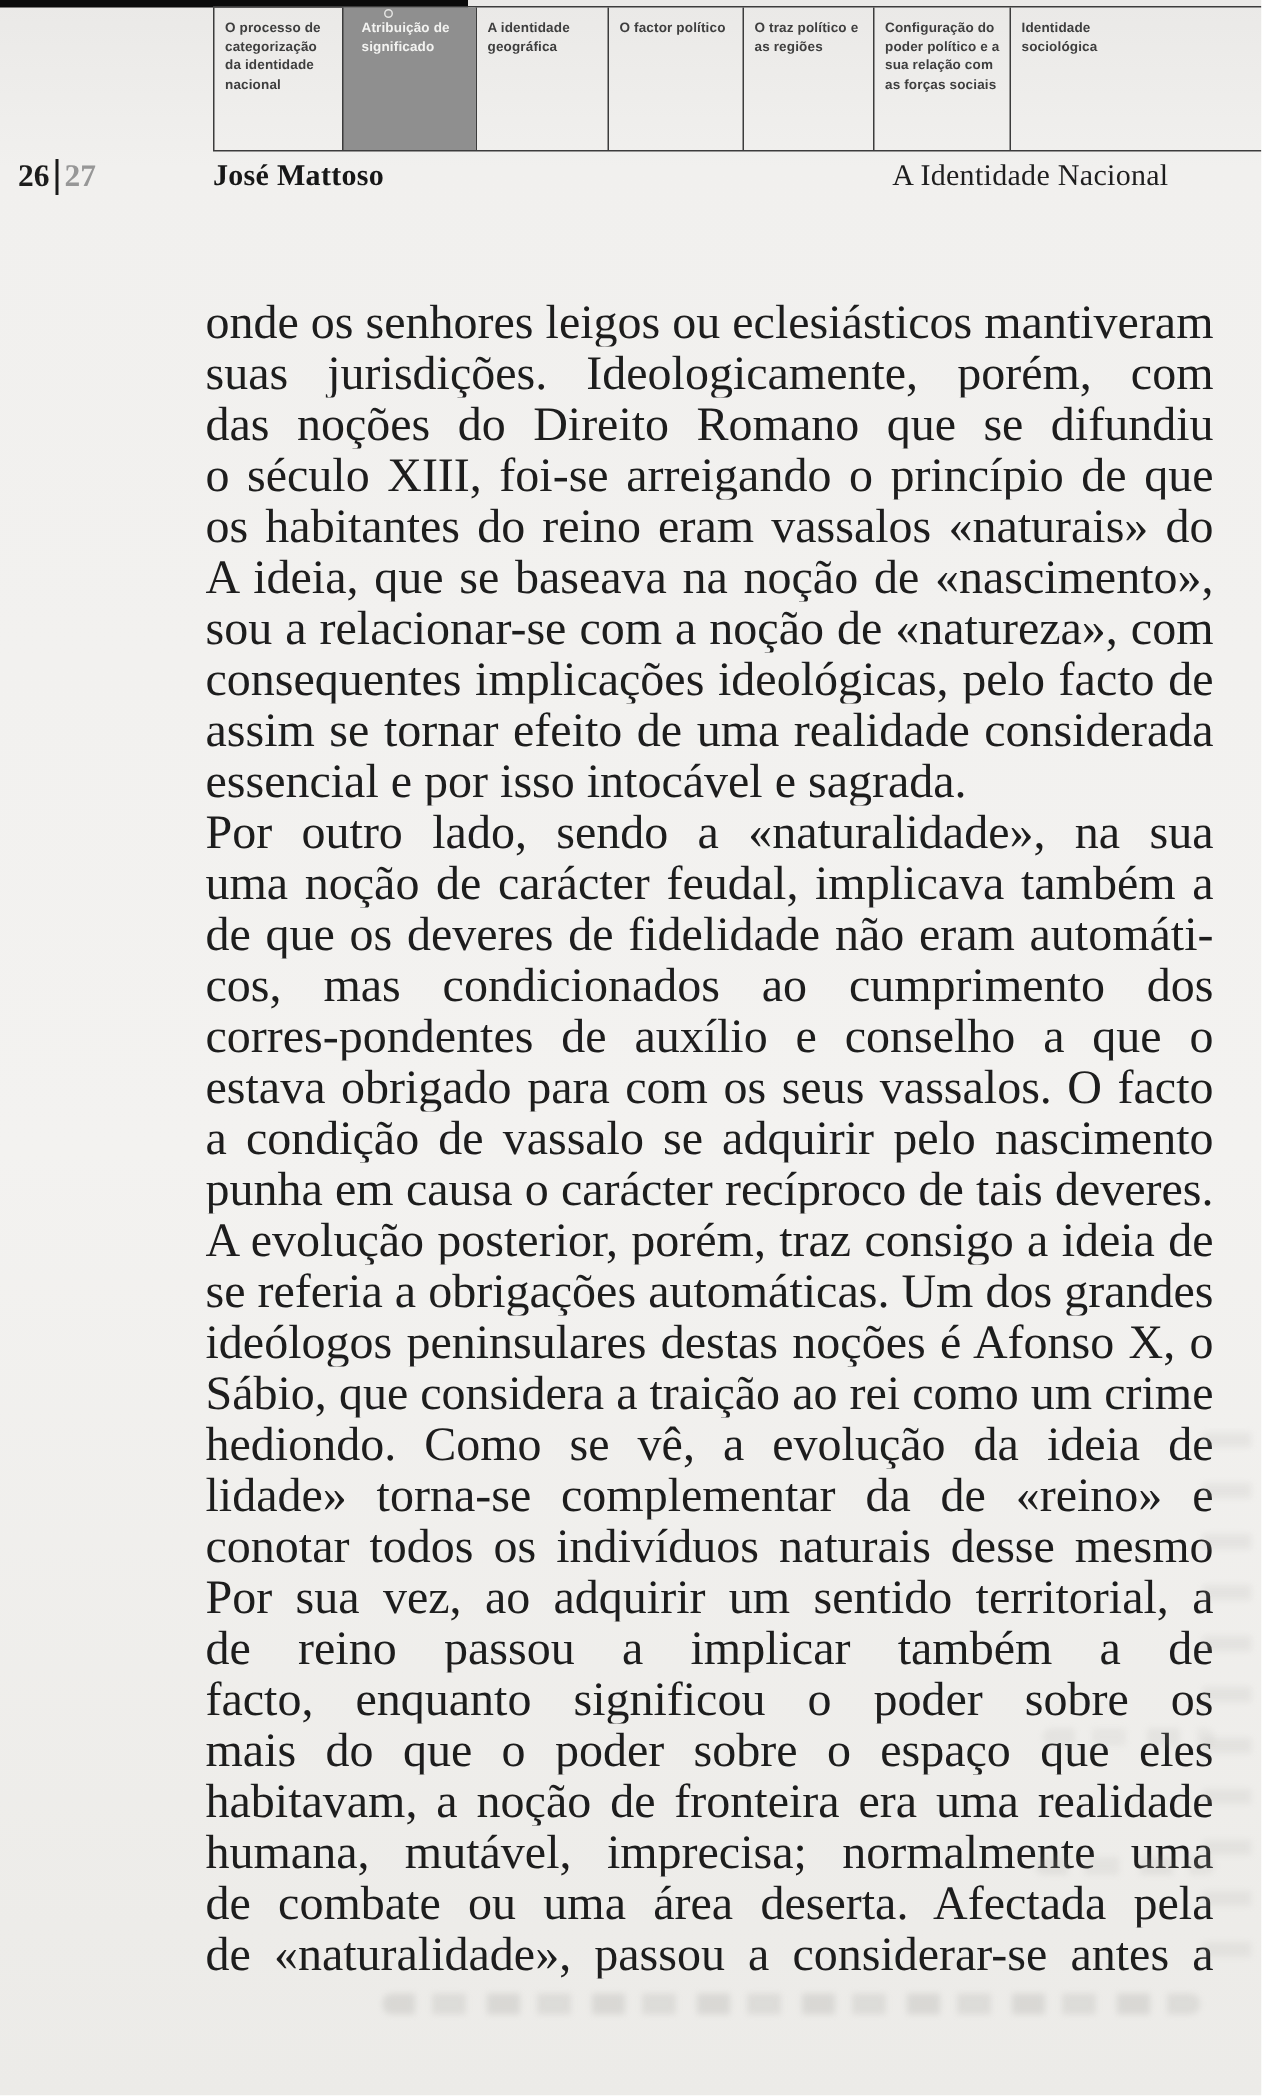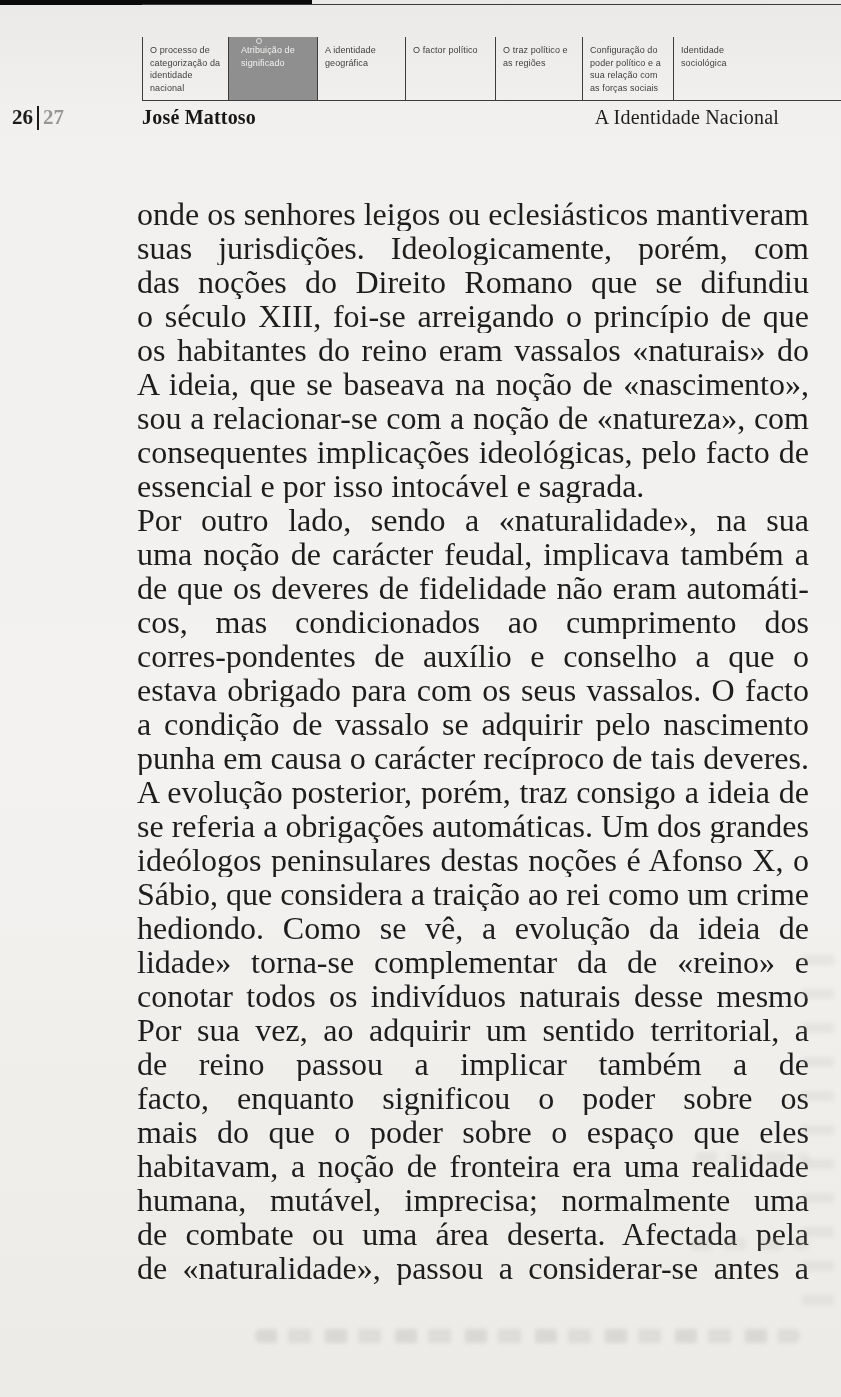--- a/index.html
+++ b/index.html
@@ -26,22 +26,22 @@
     display: flex;
     border-top: 1px solid #3c3c3c;
     border-bottom: 1px solid #3c3c3c;
     box-sizing: border-box;
   }
   .tab {
     box-sizing: border-box;
     border-left: 1px solid #3c3c3c;
     padding: 7px 5px 0 7px;
     font-family: "Liberation Sans", sans-serif;
-    font-size: 9px; line-height: 12.5px; font-weight: 400;
-    color: #3e3e3e; letter-spacing: 0.1px; margin-top: 32px;
+    font-size: 9px; line-height: 12.5px; font-weight: 700;
+    color: #3e3e3e; letter-spacing: 0.1px;
   }
   .tab:nth-of-type(1) { width: 86px; }
   .tab:nth-of-type(2) { width: 89px; padding-left: 12px; }
   .tab:nth-of-type(3) { width: 88px; }
   .tab:nth-of-type(4) { width: 90px; }
   .tab:nth-of-type(5) { width: 87px; }
   .tab:nth-of-type(6) { width: 91px; }
   .tab:nth-of-type(7) { width: 90px; }
   .tab:nth-of-type(8) { flex: 1; }
   .tab.active {
@@ -171,20 +171,21 @@
       <div class="text-line">o século XIII, foi-se arreigando o princípio de que todos</div>
 
       <div class="text-line">os habitantes do reino eram vassalos «naturais» do rei.</div>
 
       <div class="text-line">A ideia, que se baseava na noção de «nascimento», pas-</div>
 
       <div class="text-line">sou a relacionar-se com a noção de «natureza», com as</div>
 
       <div class="text-line">consequentes implicações ideológicas, pelo facto de</div>
 
+      <div class="text-line">assim se tornar efeito de uma realidade considerada</div>
 
       <div class="text-line short">essencial e por isso intocável e sagrada.</div>
 
       <div class="text-line">Por outro lado, sendo a «naturalidade», na sua origem,</div>
 
       <div class="text-line">uma noção de carácter feudal, implicava também a ideia</div>
 
       <div class="text-line">de que os deveres de fidelidade não eram automáti-</div>
 
       <div class="text-line">cos, mas condicionados ao cumprimento dos deveres</div>

